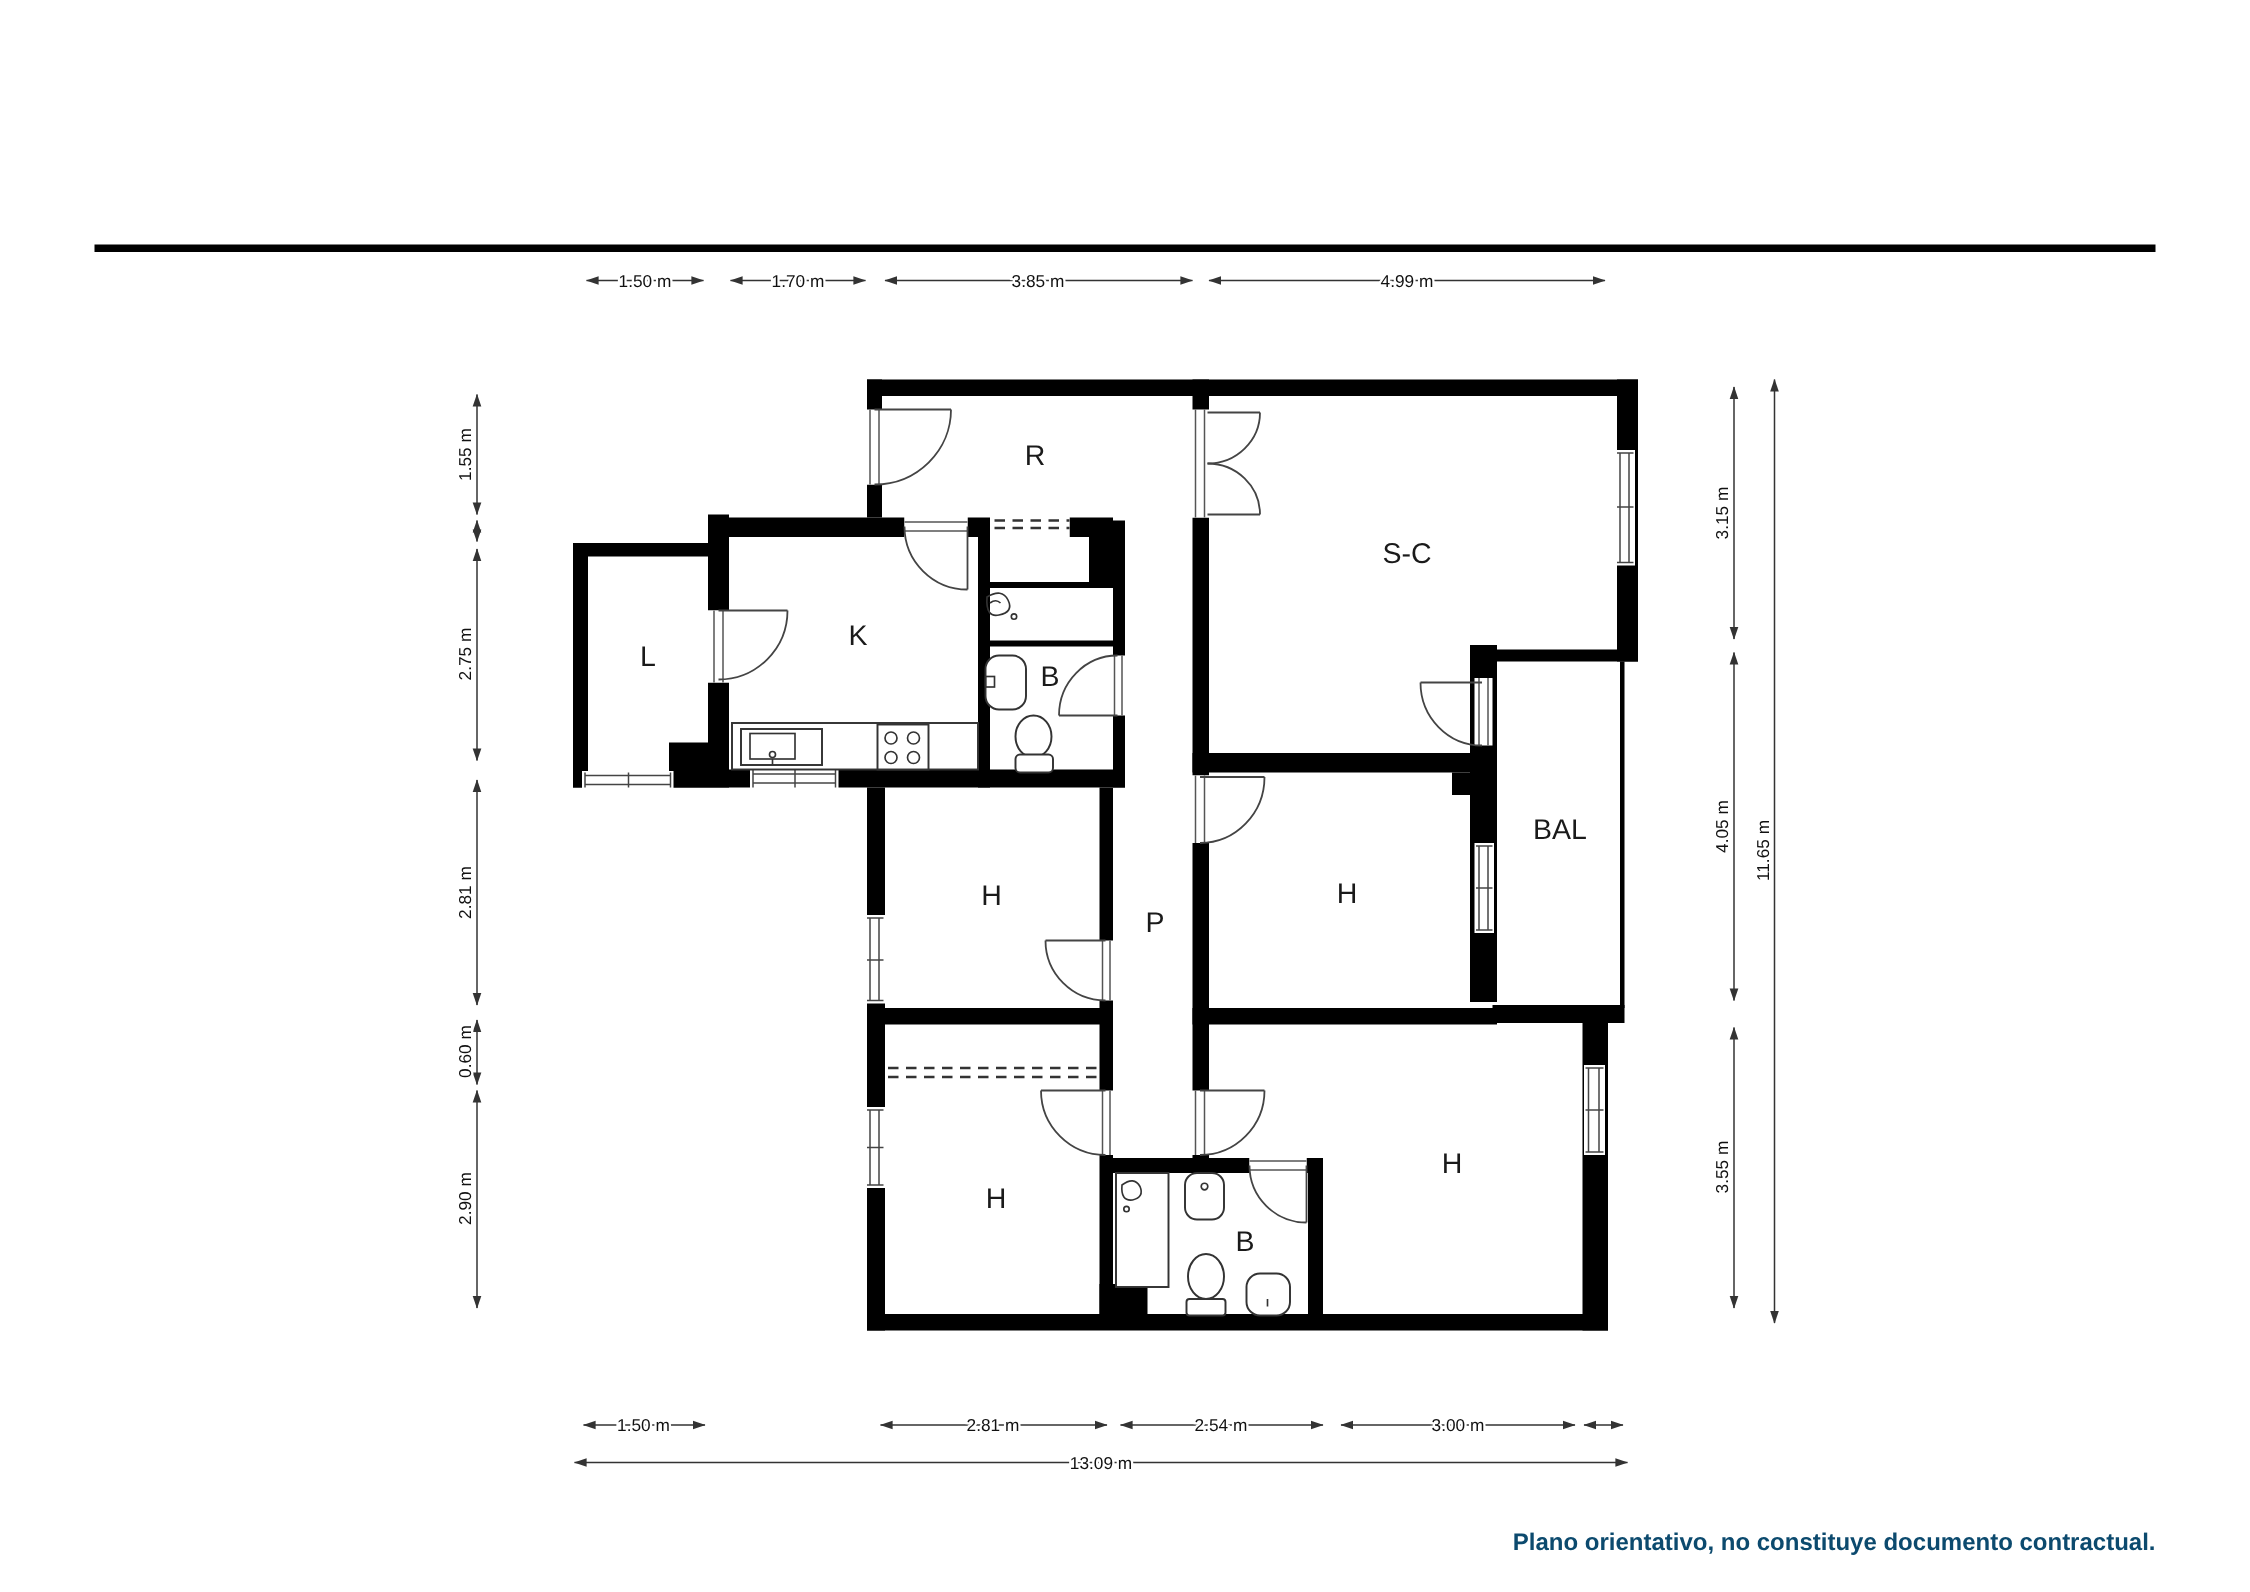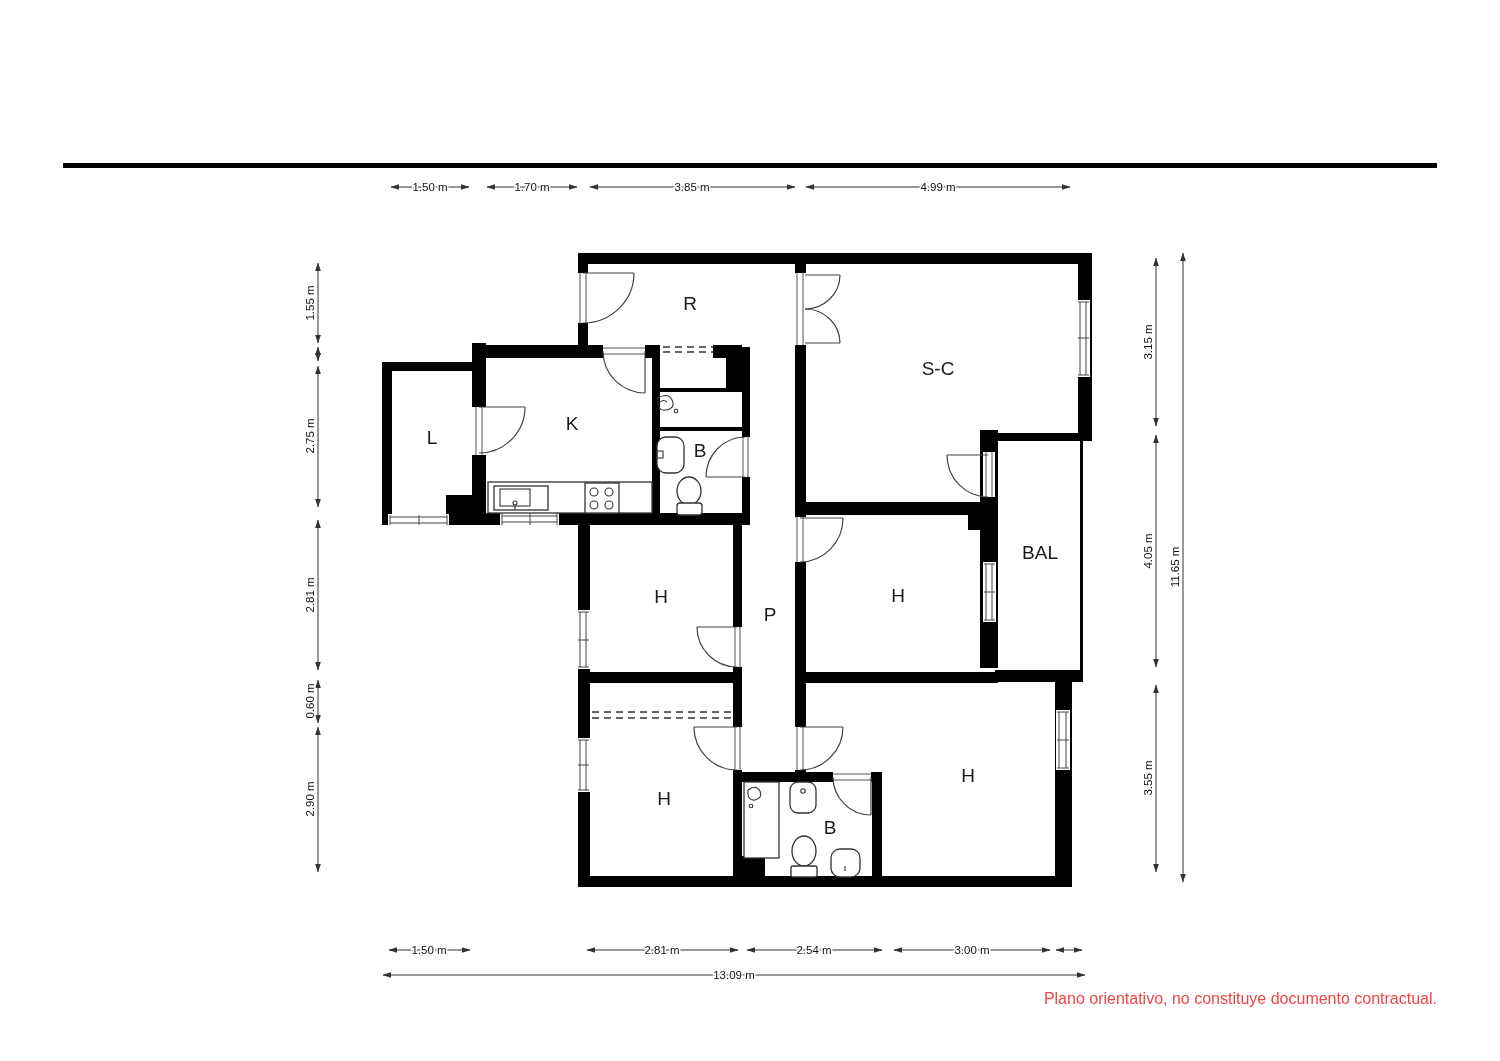--- a/index.html
+++ b/index.html
@@ -14,21 +14,21 @@
   .fixture{fill:#fff;stroke:#333;stroke-width:1.3;}
   .fixline{fill:none;stroke:#333;stroke-width:1.1;}
   .door-arc{fill:none;stroke:#444;stroke-width:1.2;}
   .door-leaf{stroke:#444;stroke-width:1.2;}
   .frame-bg{fill:#fff;}
   .frame-line{stroke:#555;stroke-width:1;}
   .win-bg{fill:#fff;}
   .win-line{stroke:#444;stroke-width:1;}
   .dash{fill:none;stroke:#333;stroke-width:1.6;stroke-dasharray:7 5;}
   .dim-line{stroke:#333;stroke-width:1;}
-  .disclaimer{position:absolute;right:63px;top:990px;font-size:16px;color:#ef4444;}
+  .disclaimer{position:absolute;right:63px;top:1020px;font-size:16px;color:#0c4a6e;font-weight:bold;}
   .top-rule{position:absolute;left:63px;top:163px;width:1374px;height:5px;background:#000;}
 </style>
 </head>
 <body>
 
 <div class="page">
   <div class="top-rule"></div>
 
   <svg class="plan-svg" width="1500" height="1061" viewBox="0 0 1500 1061">
     <defs>

